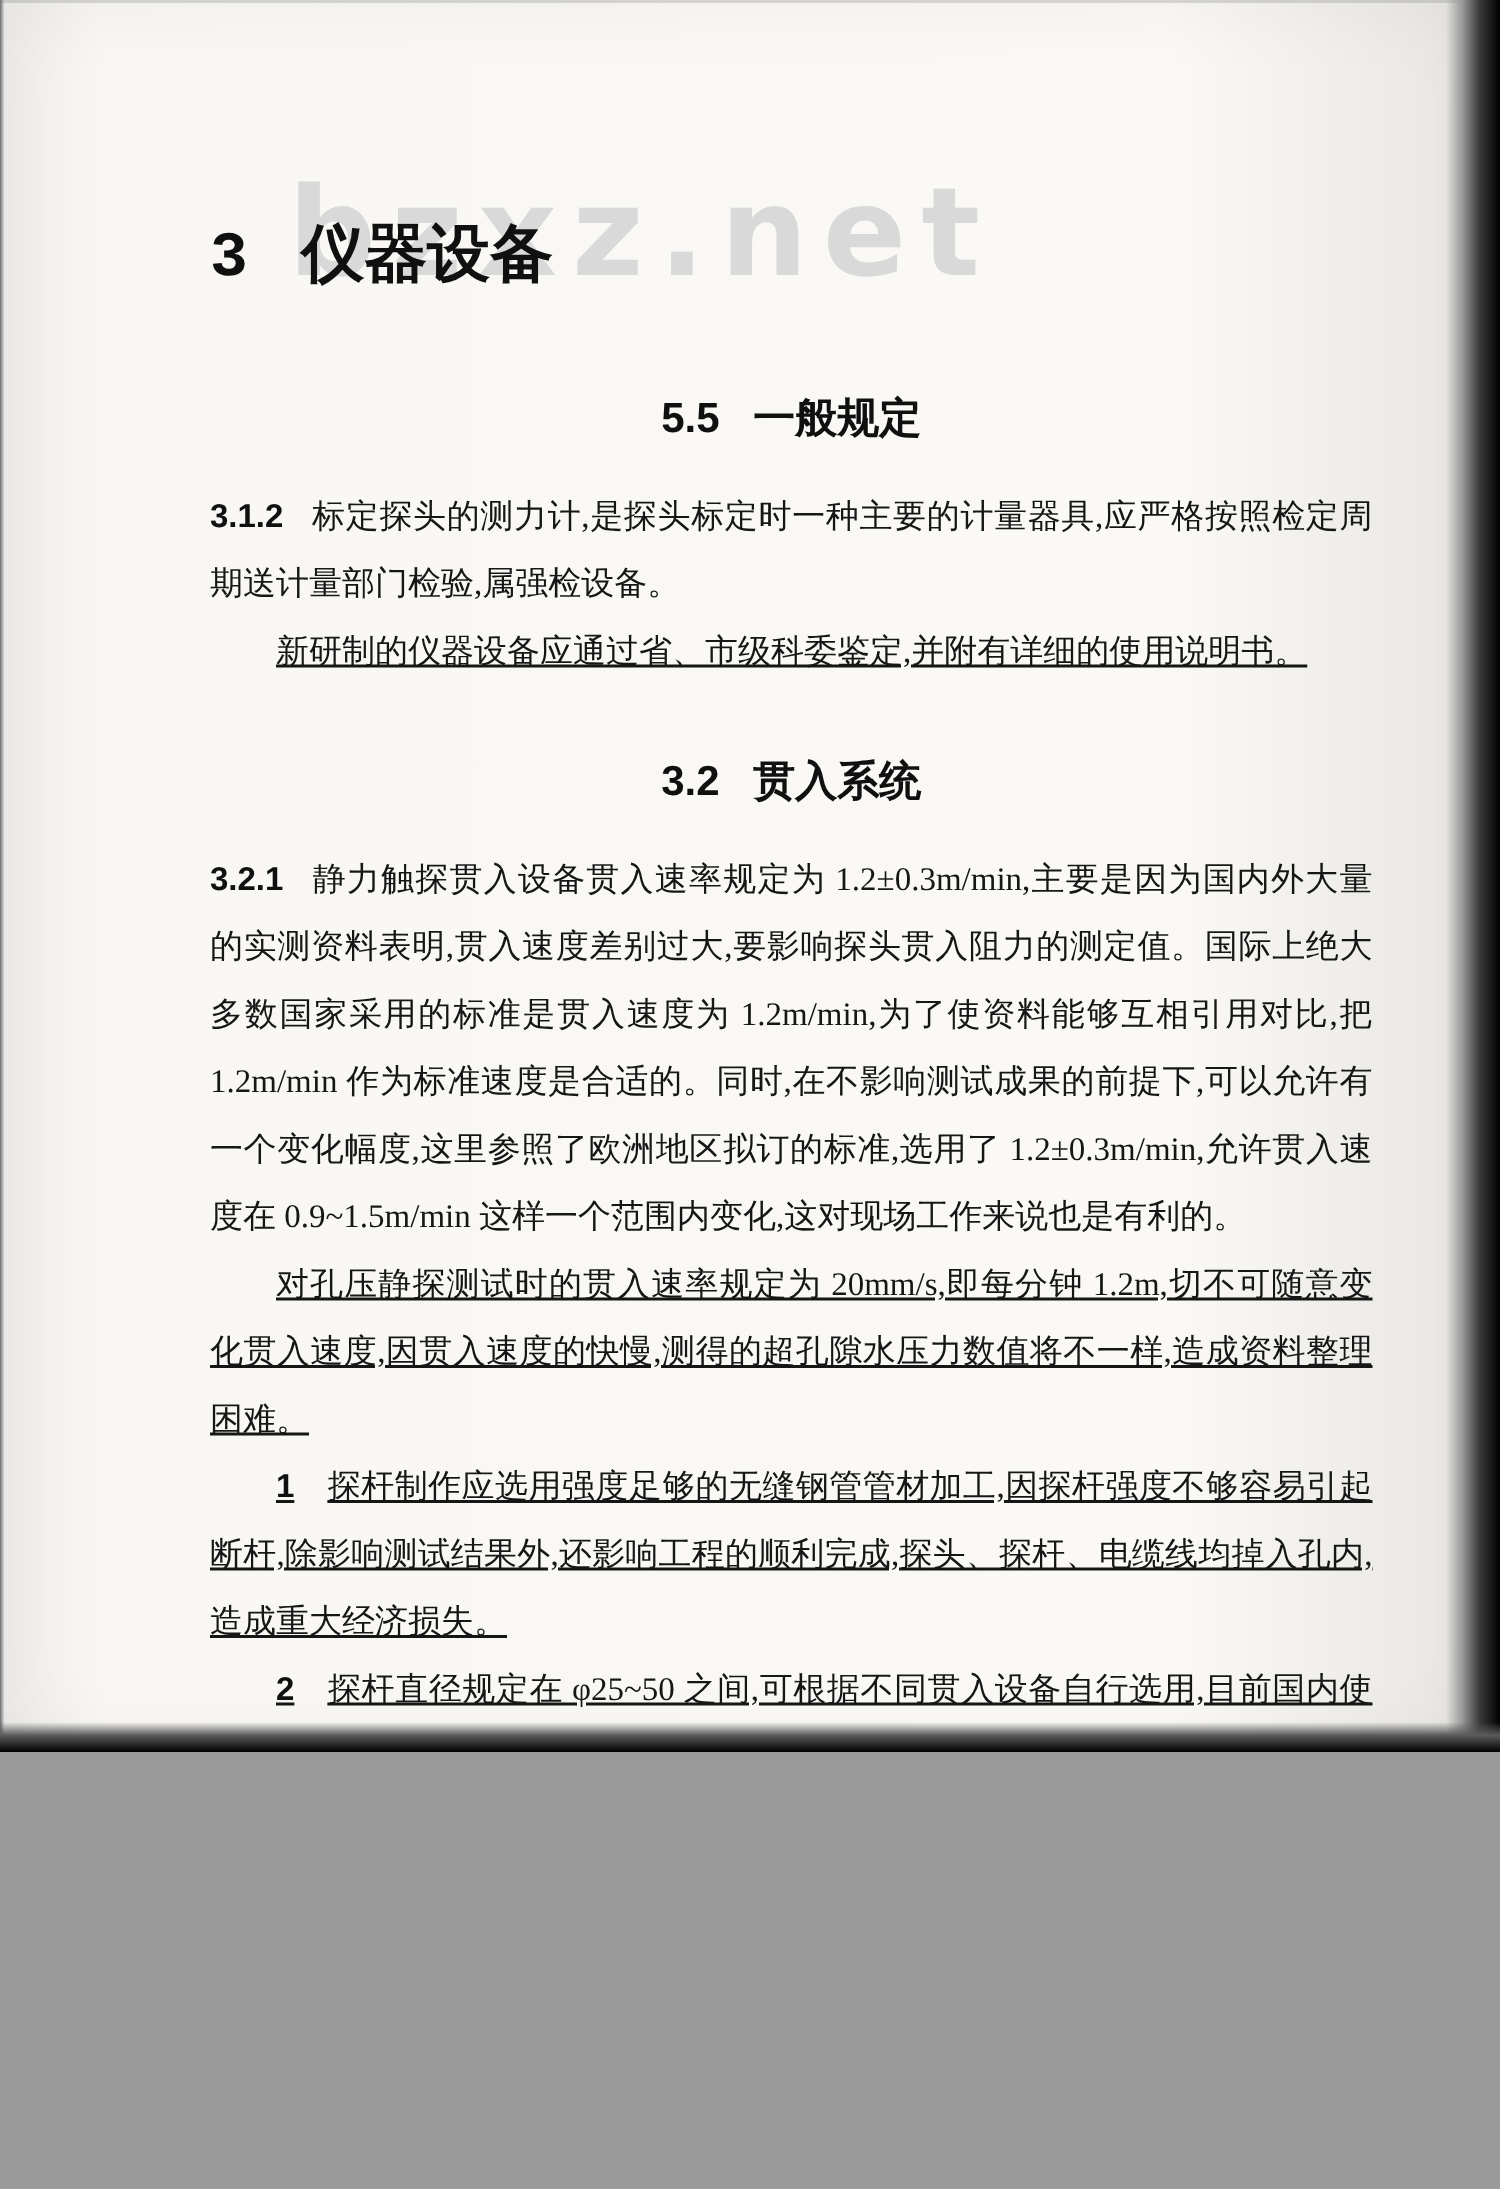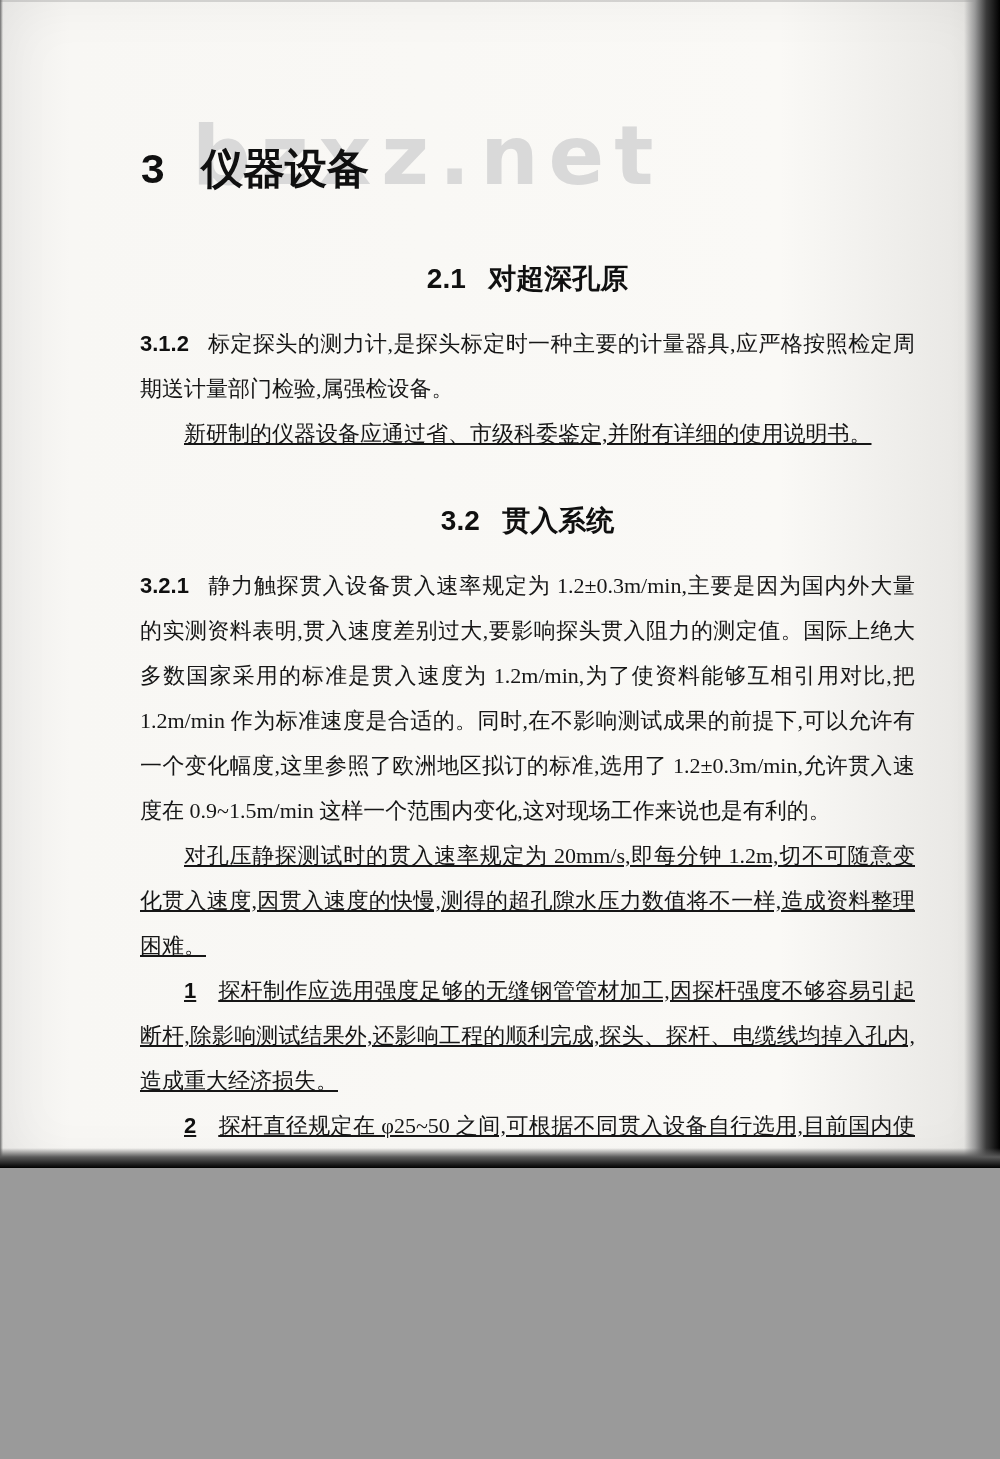--- a/index.html
+++ b/index.html
@@ -114,21 +114,21 @@
 
   <div class="watermark">bzxz.net</div>
 
   <div class="content">
 
     <h1 class="chapter-title">
       <span class="h-num">3</span><span>仪器设备</span>
     </h1>
 
     <h2 class="section-heading sh-31">
-      <span class="h-num">2.1</span><span>对超深孔原</span>
+      <span class="h-num">5.5</span><span>一般规定</span>
     </h2>
 
     <p class="body-para first-after-heading">
       <span class="para-label">3.1.2</span><span>标定探头的测力计,是探头标定时一种主要的计量器具,应严格按照检定周期送计量部门检验,属强检设备。</span>
     </p>
 
     <p class="body-para indent">
       <span>新研制的仪器设备应通过省、市级科委鉴定,并附有详细的使用说明书。</span>
     </p>
 

